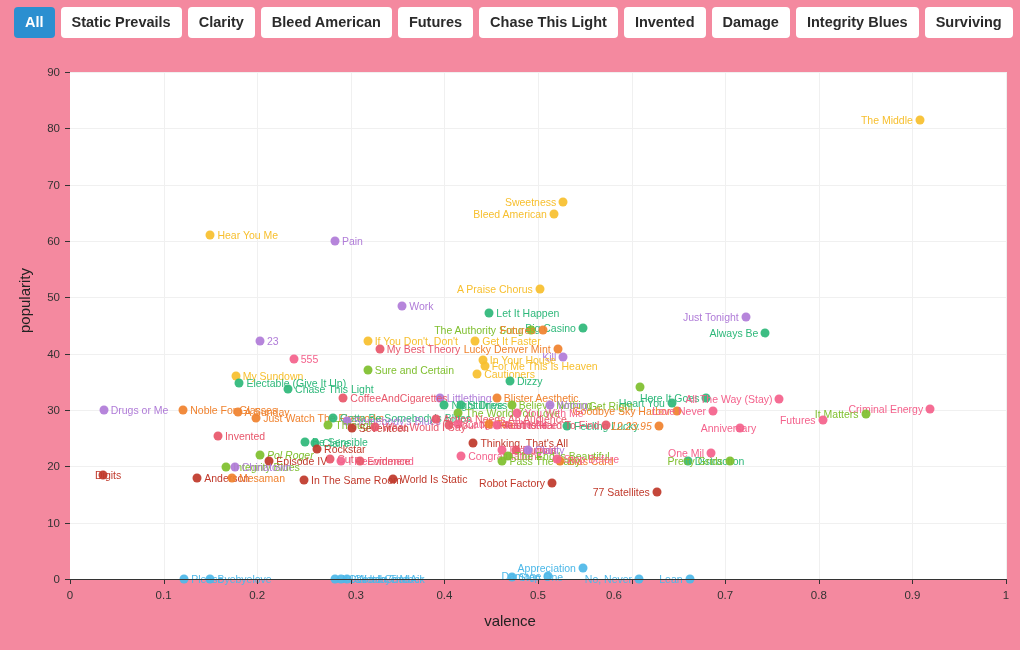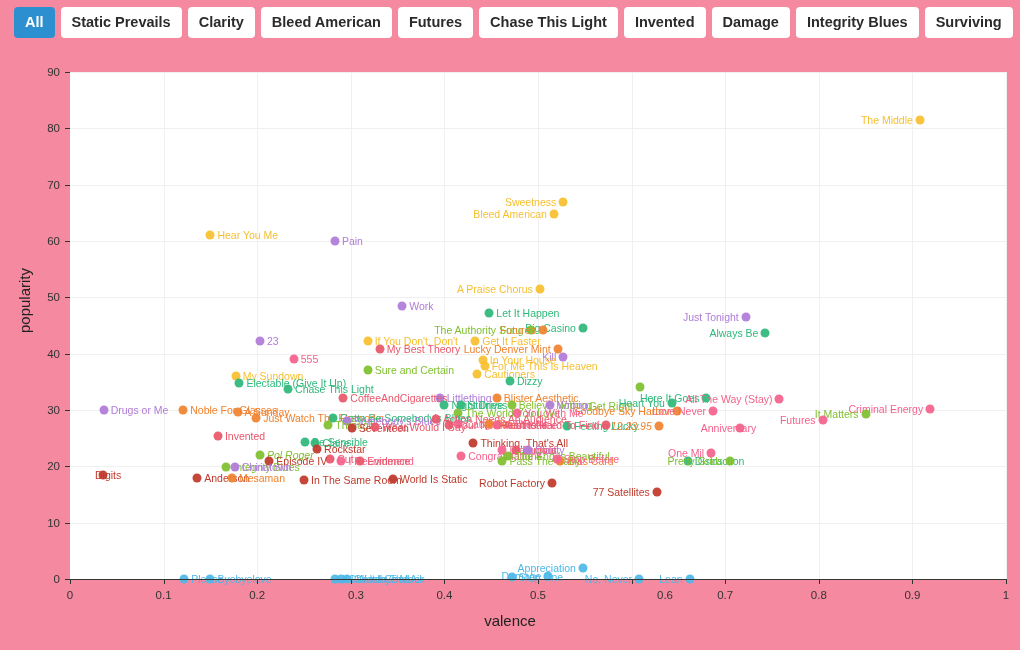--- a/index.html
+++ b/index.html
@@ -380,21 +380,21 @@
       <div class="xtick-label" style="left: 163.6px;">0.1</div>
       <div class="xtick-mark" style="left: 257.2px;"></div>
       <div class="xtick-label" style="left: 257.2px;">0.2</div>
       <div class="xtick-mark" style="left: 350.8px;"></div>
       <div class="xtick-label" style="left: 356px;">0.3</div>
       <div class="xtick-mark" style="left: 444.4px;"></div>
       <div class="xtick-label" style="left: 444.4px;">0.4</div>
       <div class="xtick-mark" style="left: 538px;"></div>
       <div class="xtick-label" style="left: 538px;">0.5</div>
       <div class="xtick-mark" style="left: 631.6px;"></div>
-      <div class="xtick-label" style="left: 665px;">0.6</div>
+      <div class="xtick-label" style="left: 614px;">0.6</div>
       <div class="xtick-mark" style="left: 725.2px;"></div>
       <div class="xtick-label" style="left: 725.2px;">0.7</div>
       <div class="xtick-mark" style="left: 818.8px;"></div>
       <div class="xtick-label" style="left: 818.8px;">0.8</div>
       <div class="xtick-mark" style="left: 912.4px;"></div>
       <div class="xtick-label" style="left: 912.4px;">0.9</div>
       <div class="xtick-mark" style="left: 1006px;"></div>
       <div class="xtick-label" style="left: 1006px;">1</div>
       <div class="ytick-mark" style="top: 579px;"></div>
       <div class="ytick-label" style="top: 579px; left: 30px; width: 30px;">0</div>

